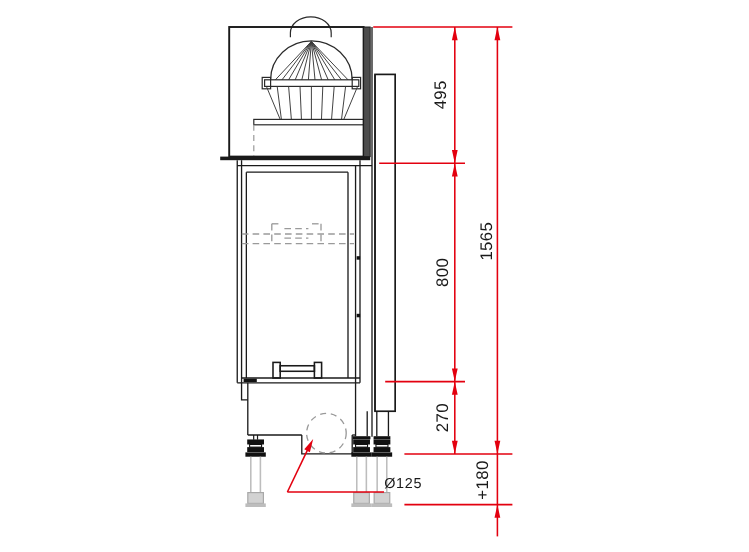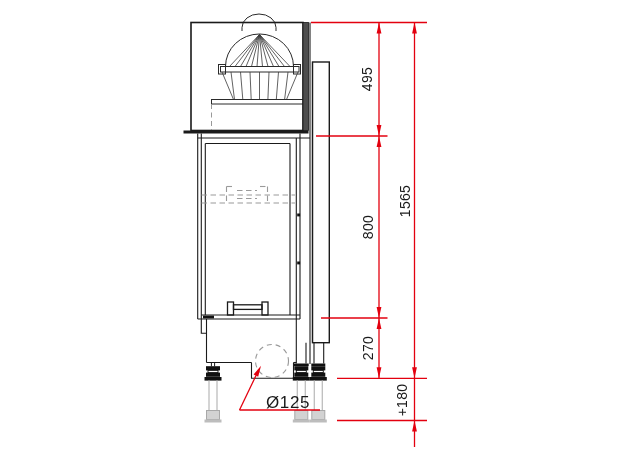--- a/index.html
+++ b/index.html
@@ -15,22 +15,23 @@
     position:absolute;
     color:#1a1a1a;
     font-size:14px;
     letter-spacing:0.3px;
     white-space:nowrap;
     transform:translate(-50%,-50%) rotate(-90deg);
     transform-origin:center center;
   }
   .dim-label.horizontal{
     transform:translate(-50%,-50%);
-    font-size:17px;
+    font-size:12px;
     letter-spacing:0.6px;
+    margin-left:48px;
   }
 </style>
 </head>
 <body>
 
 <div id="stage">
 
   <svg id="linework" width="624" height="460" viewBox="0 0 624 460">
 
     <g stroke="#2a2a2a" fill="none" stroke-width="1">

